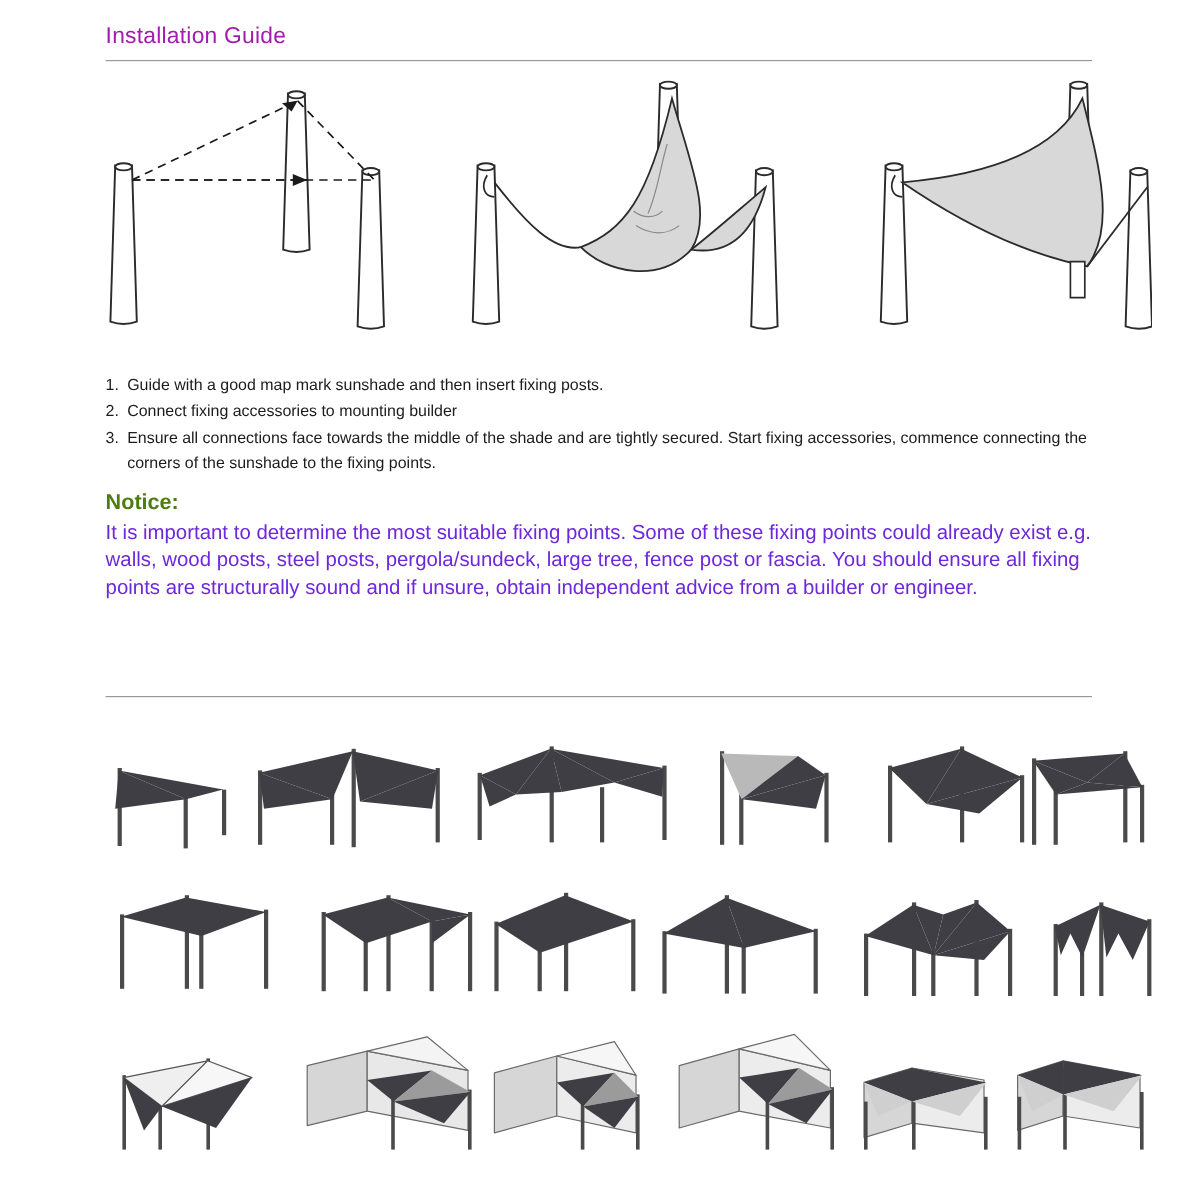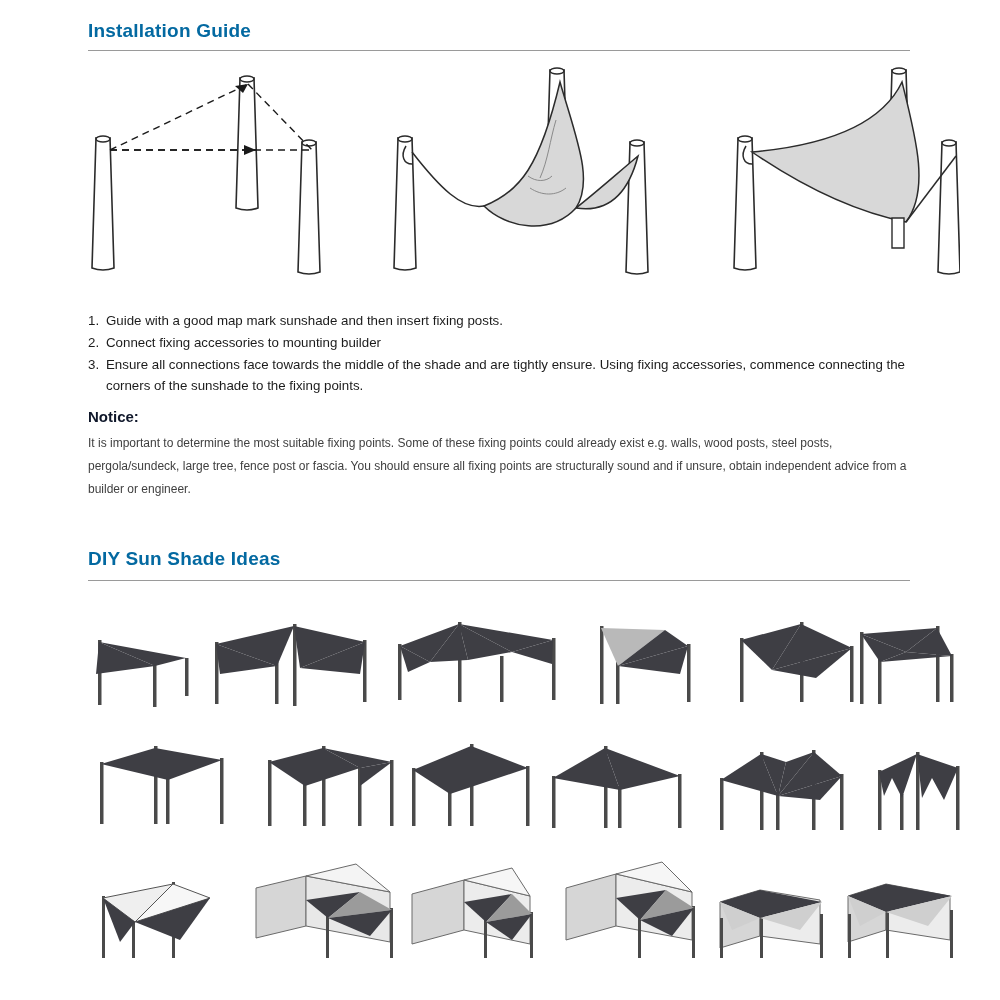--- a/index.html
+++ b/index.html
@@ -18,23 +18,23 @@
   .page {
     position: absolute;
     inset: 0;
     padding: 0;
   }
 
   
   .section-heading {
     position: absolute;
     font-size: 19px;
-    font-weight: bold;
+    font-weight: normal;
     letter-spacing: 0.2px;
-    color: #0369a1;
+    color: #a21caf;
   }
   .heading-rule {
     position: absolute;
     height: 1px;
     background: #9a9a9a;
   }
 
   
   .steps {
     position: absolute;
@@ -55,32 +55,32 @@
     flex: 0 0 18px;
   }
   .step-text {
     flex: 1 1 auto;
   }
 
   .notice-title {
     position: absolute;
     left: 88px;
     top: 408px;
-    font-size: 15px;
+    font-size: 18px;
     font-weight: bold;
-    color: #0f172a;
+    color: #4d7c0f;
   }
   .notice-body {
     position: absolute;
     left: 88px;
     top: 432px;
     width: 838px;
-    font-size: 12px;
+    font-size: 17px;
     line-height: 23px;
-    color: #404040;
+    color: #6d28d9;
   }
 
   
   .illus-top {
     position: absolute;
     left: 60px;
     top: 60px;
     width: 900px;
     height: 230px;
   }
@@ -163,28 +163,27 @@
     <div class="step">
       <span class="step-num">1.</span>
       <span class="step-text">Guide with a good map mark sunshade and then insert fixing posts.</span>
     </div>
     <div class="step">
       <span class="step-num">2.</span>
       <span class="step-text">Connect fixing accessories to mounting builder</span>
     </div>
     <div class="step">
       <span class="step-num">3.</span>
-      <span class="step-text">Ensure all connections face towards the middle of the shade and are tightly ensure. Using fixing accessories, commence connecting the corners of the sunshade to the fixing points.</span>
+      <span class="step-text">Ensure all connections face towards the middle of the shade and are tightly secured. Start fixing accessories, commence connecting the corners of the sunshade to the fixing points.</span>
     </div>
   </div>
 
   <div class="notice-title">Notice:</div>
   <div class="notice-body">It is important to determine the most suitable fixing points. Some of these fixing points could already exist e.g. walls, wood posts, steel posts, pergola/sundeck, large tree, fence post or fascia. You should ensure all fixing points are structurally sound and if unsure, obtain independent advice from a builder or engineer.</div>
 
-  <div class="section-heading" style="left:88px; top:548px;">DIY Sun Shade Ideas</div>
   <div class="heading-rule" style="left:88px; top:580px; width:822px;"></div>
 
   <div class="grid-ideas">
     <svg width="900" height="390" viewBox="0 0 900 390" xmlns="http://www.w3.org/2000/svg">
       <defs>
         <g id="pole">
           <rect x="-2" y="0" width="4" height="60" fill="#4a4a4a"></rect>
         </g>
       </defs>
       <g stroke-linejoin="round">

